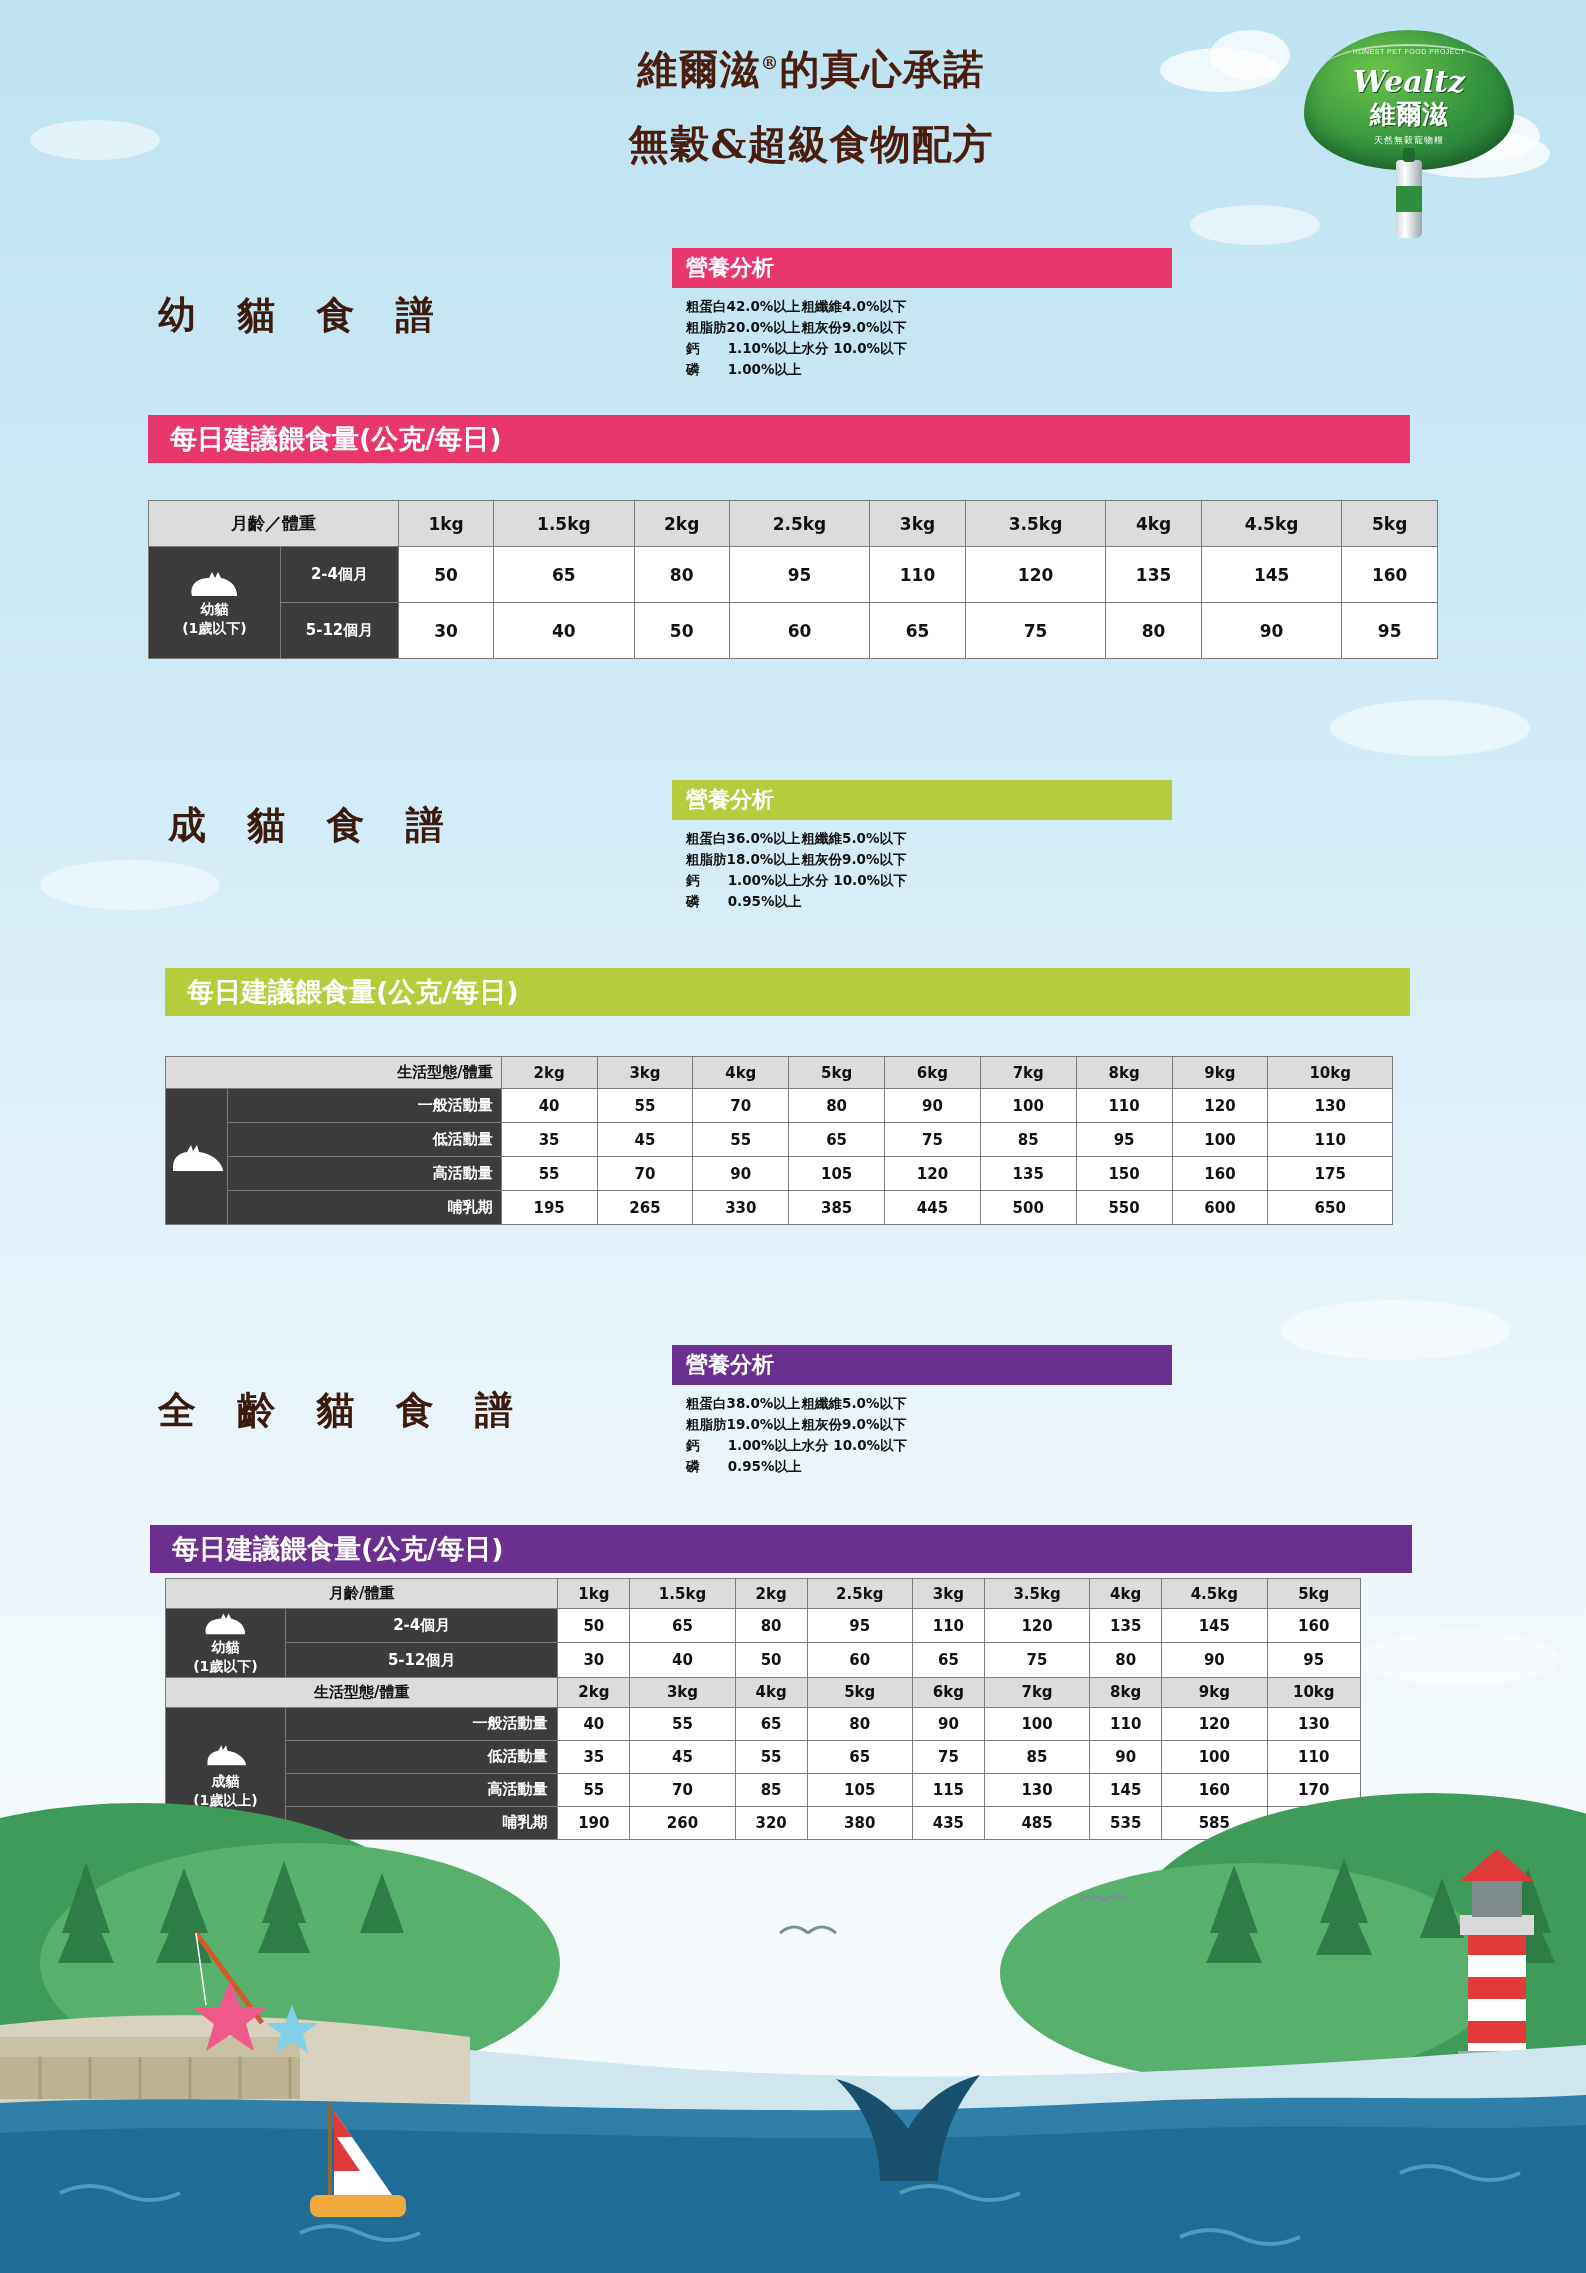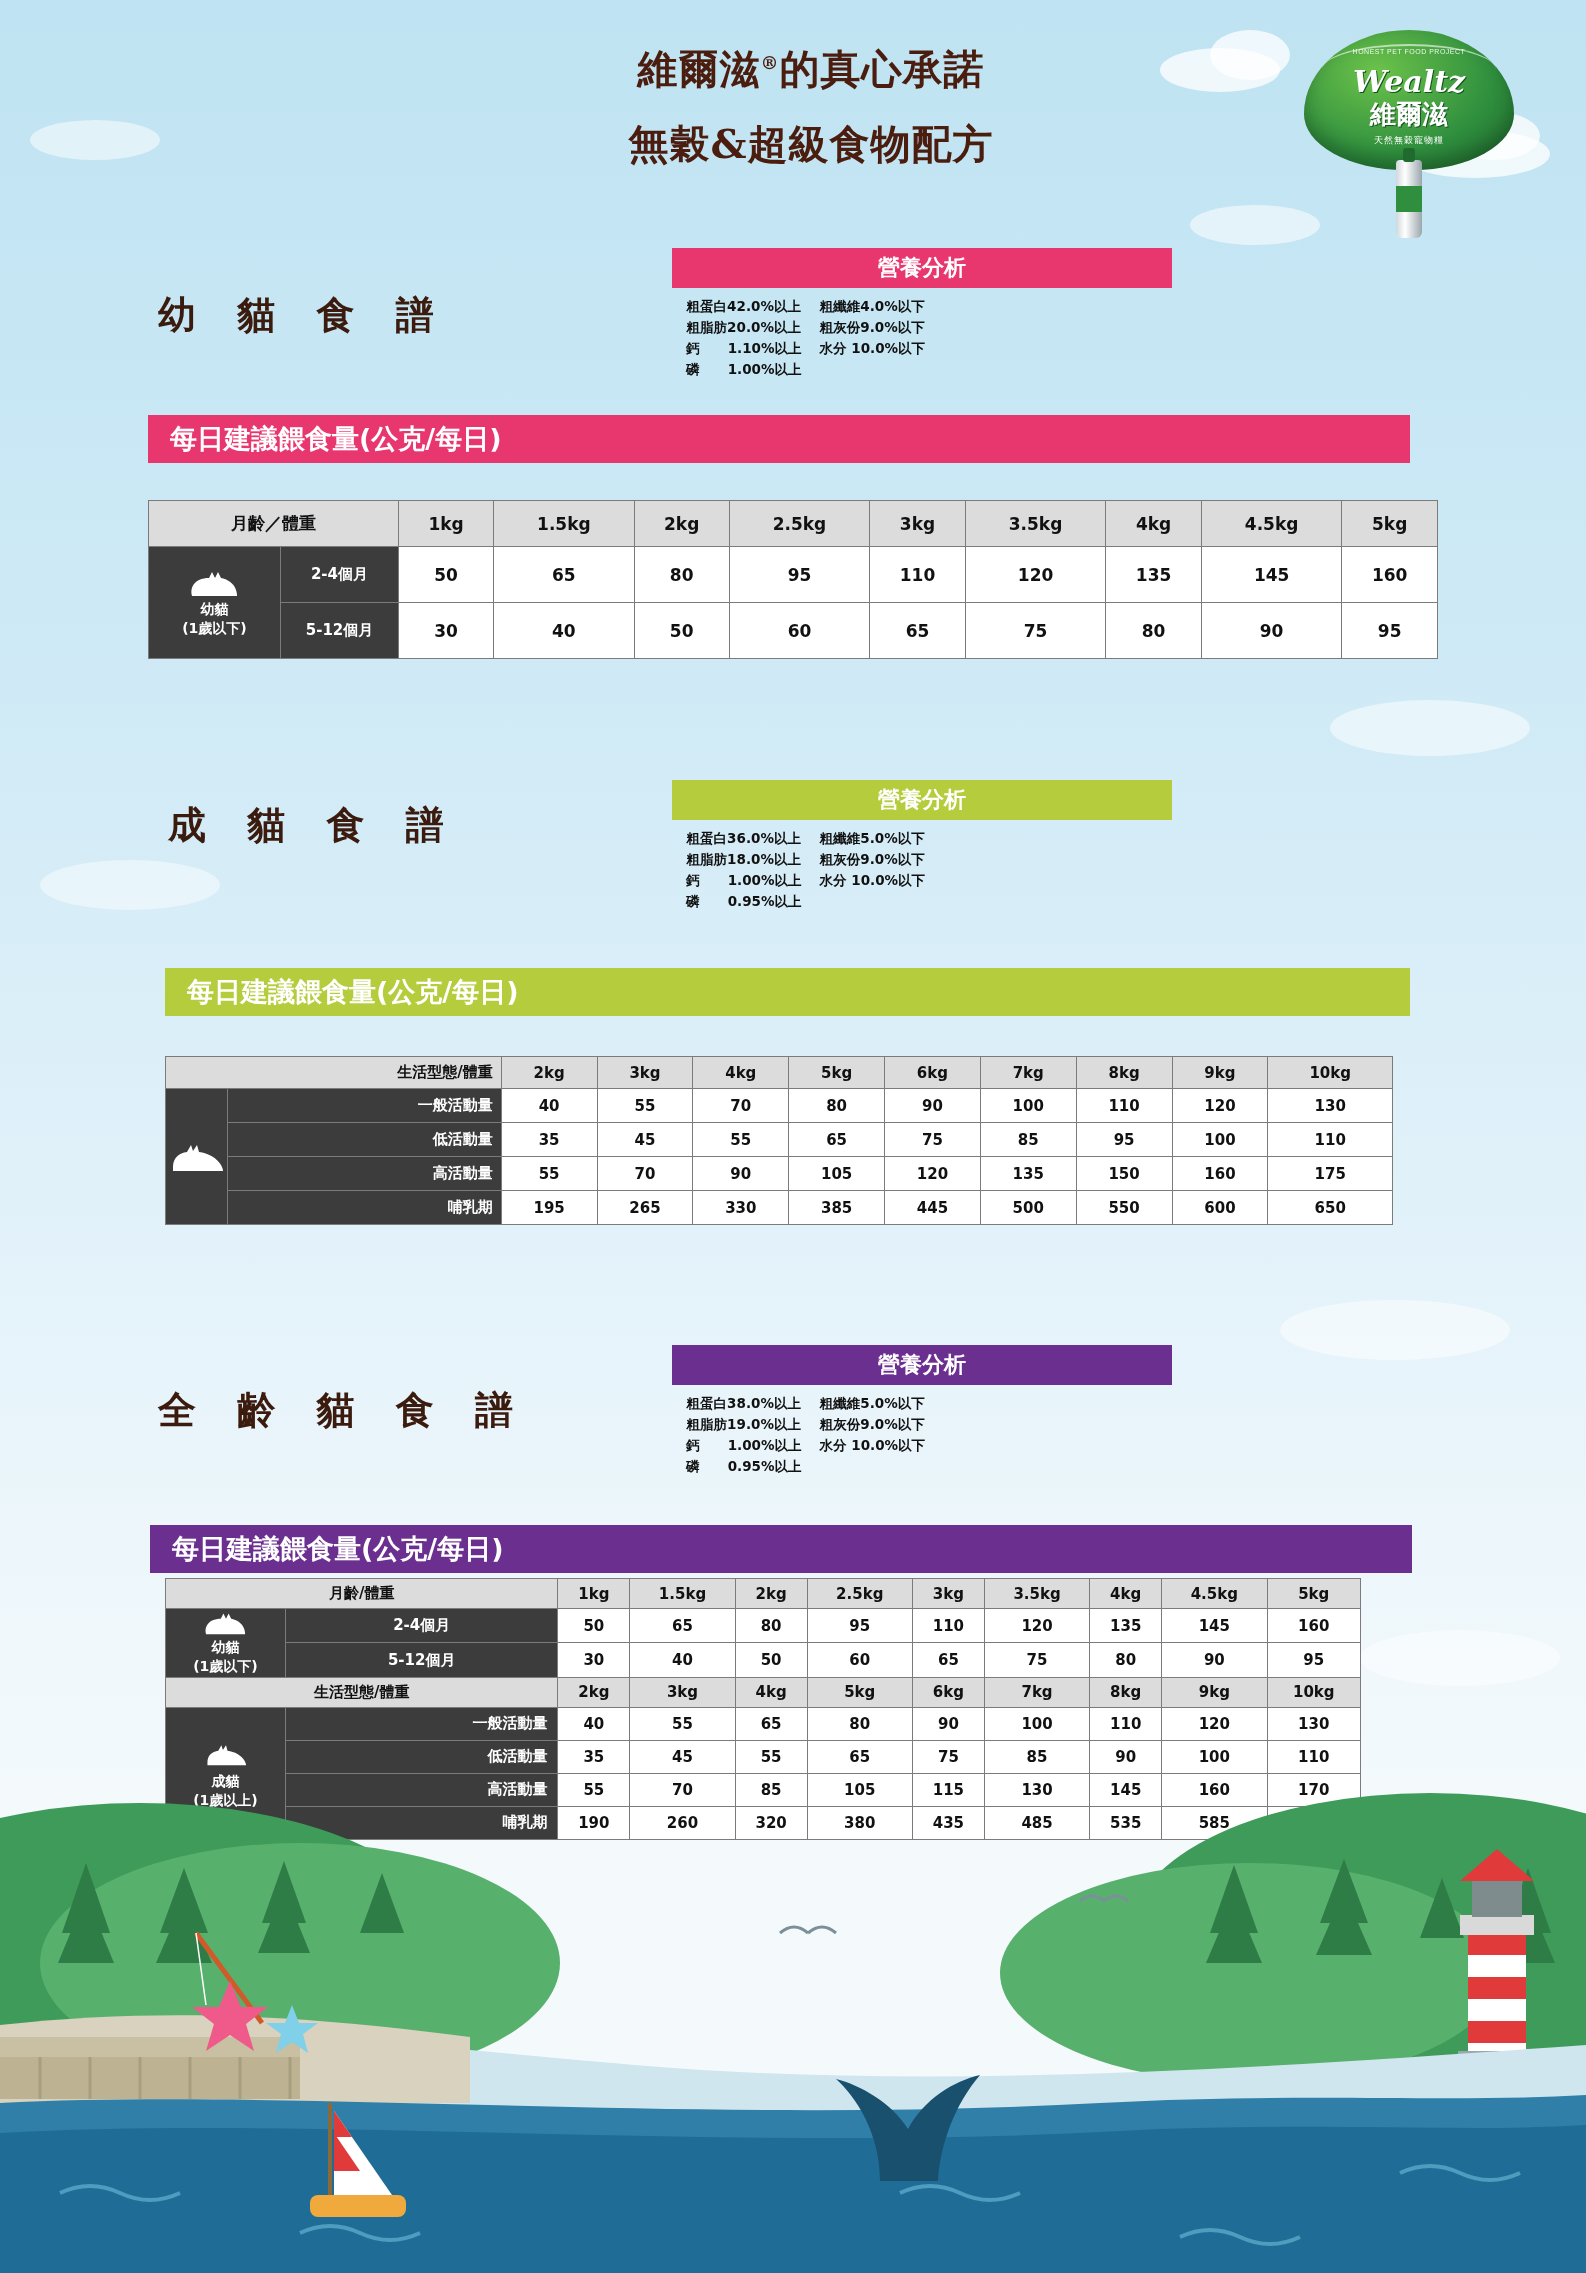--- a/index.html
+++ b/index.html
@@ -56,26 +56,26 @@
     background:#1f6b2e; border-radius:3px;
   }
   .bottle-band { position:absolute; left:0; right:0; top:26px; height:26px; background:#2f8f3e; }
 
   
   .sec-title {
     position:absolute;
     font-family:"DejaVu Serif", serif;
     font-weight:bold; font-size:38px; color:#3a1b0d; letter-spacing:14px;text-align:right;
   }
-  .nut-box { position:absolute; width:500px;text-align:center; }
+  .nut-box { position:absolute; width:500px; }
   .nut-head {
     color:#fff; font-weight:bold; font-size:22px; padding:5px 14px;
     font-family:"DejaVu Sans", sans-serif;
   }
-  .nut-body { display:flex; gap:18px; padding:8px 10px 0 14px; }
+  .nut-body { display:flex; padding:8px 10px 0 14px; }
   .nut-col { font-size:13.5px; font-weight:bold; color:#111; line-height:1.55; white-space:pre; font-family:"DejaVu Sans", sans-serif; }
 
   .bar {
     position:absolute; height:48px; color:#fff; display:flex; align-items:center;
     padding-left:22px; font-size:27px; font-weight:bold;
     font-family:"DejaVu Sans", sans-serif;
   }
 
   table { border-collapse:collapse; position:absolute;border-radius:28px; }
   table td, table th { border:1px solid #7b7b7b; text-align:center; font-weight:bold; font-family:"DejaVu Sans", sans-serif; }

